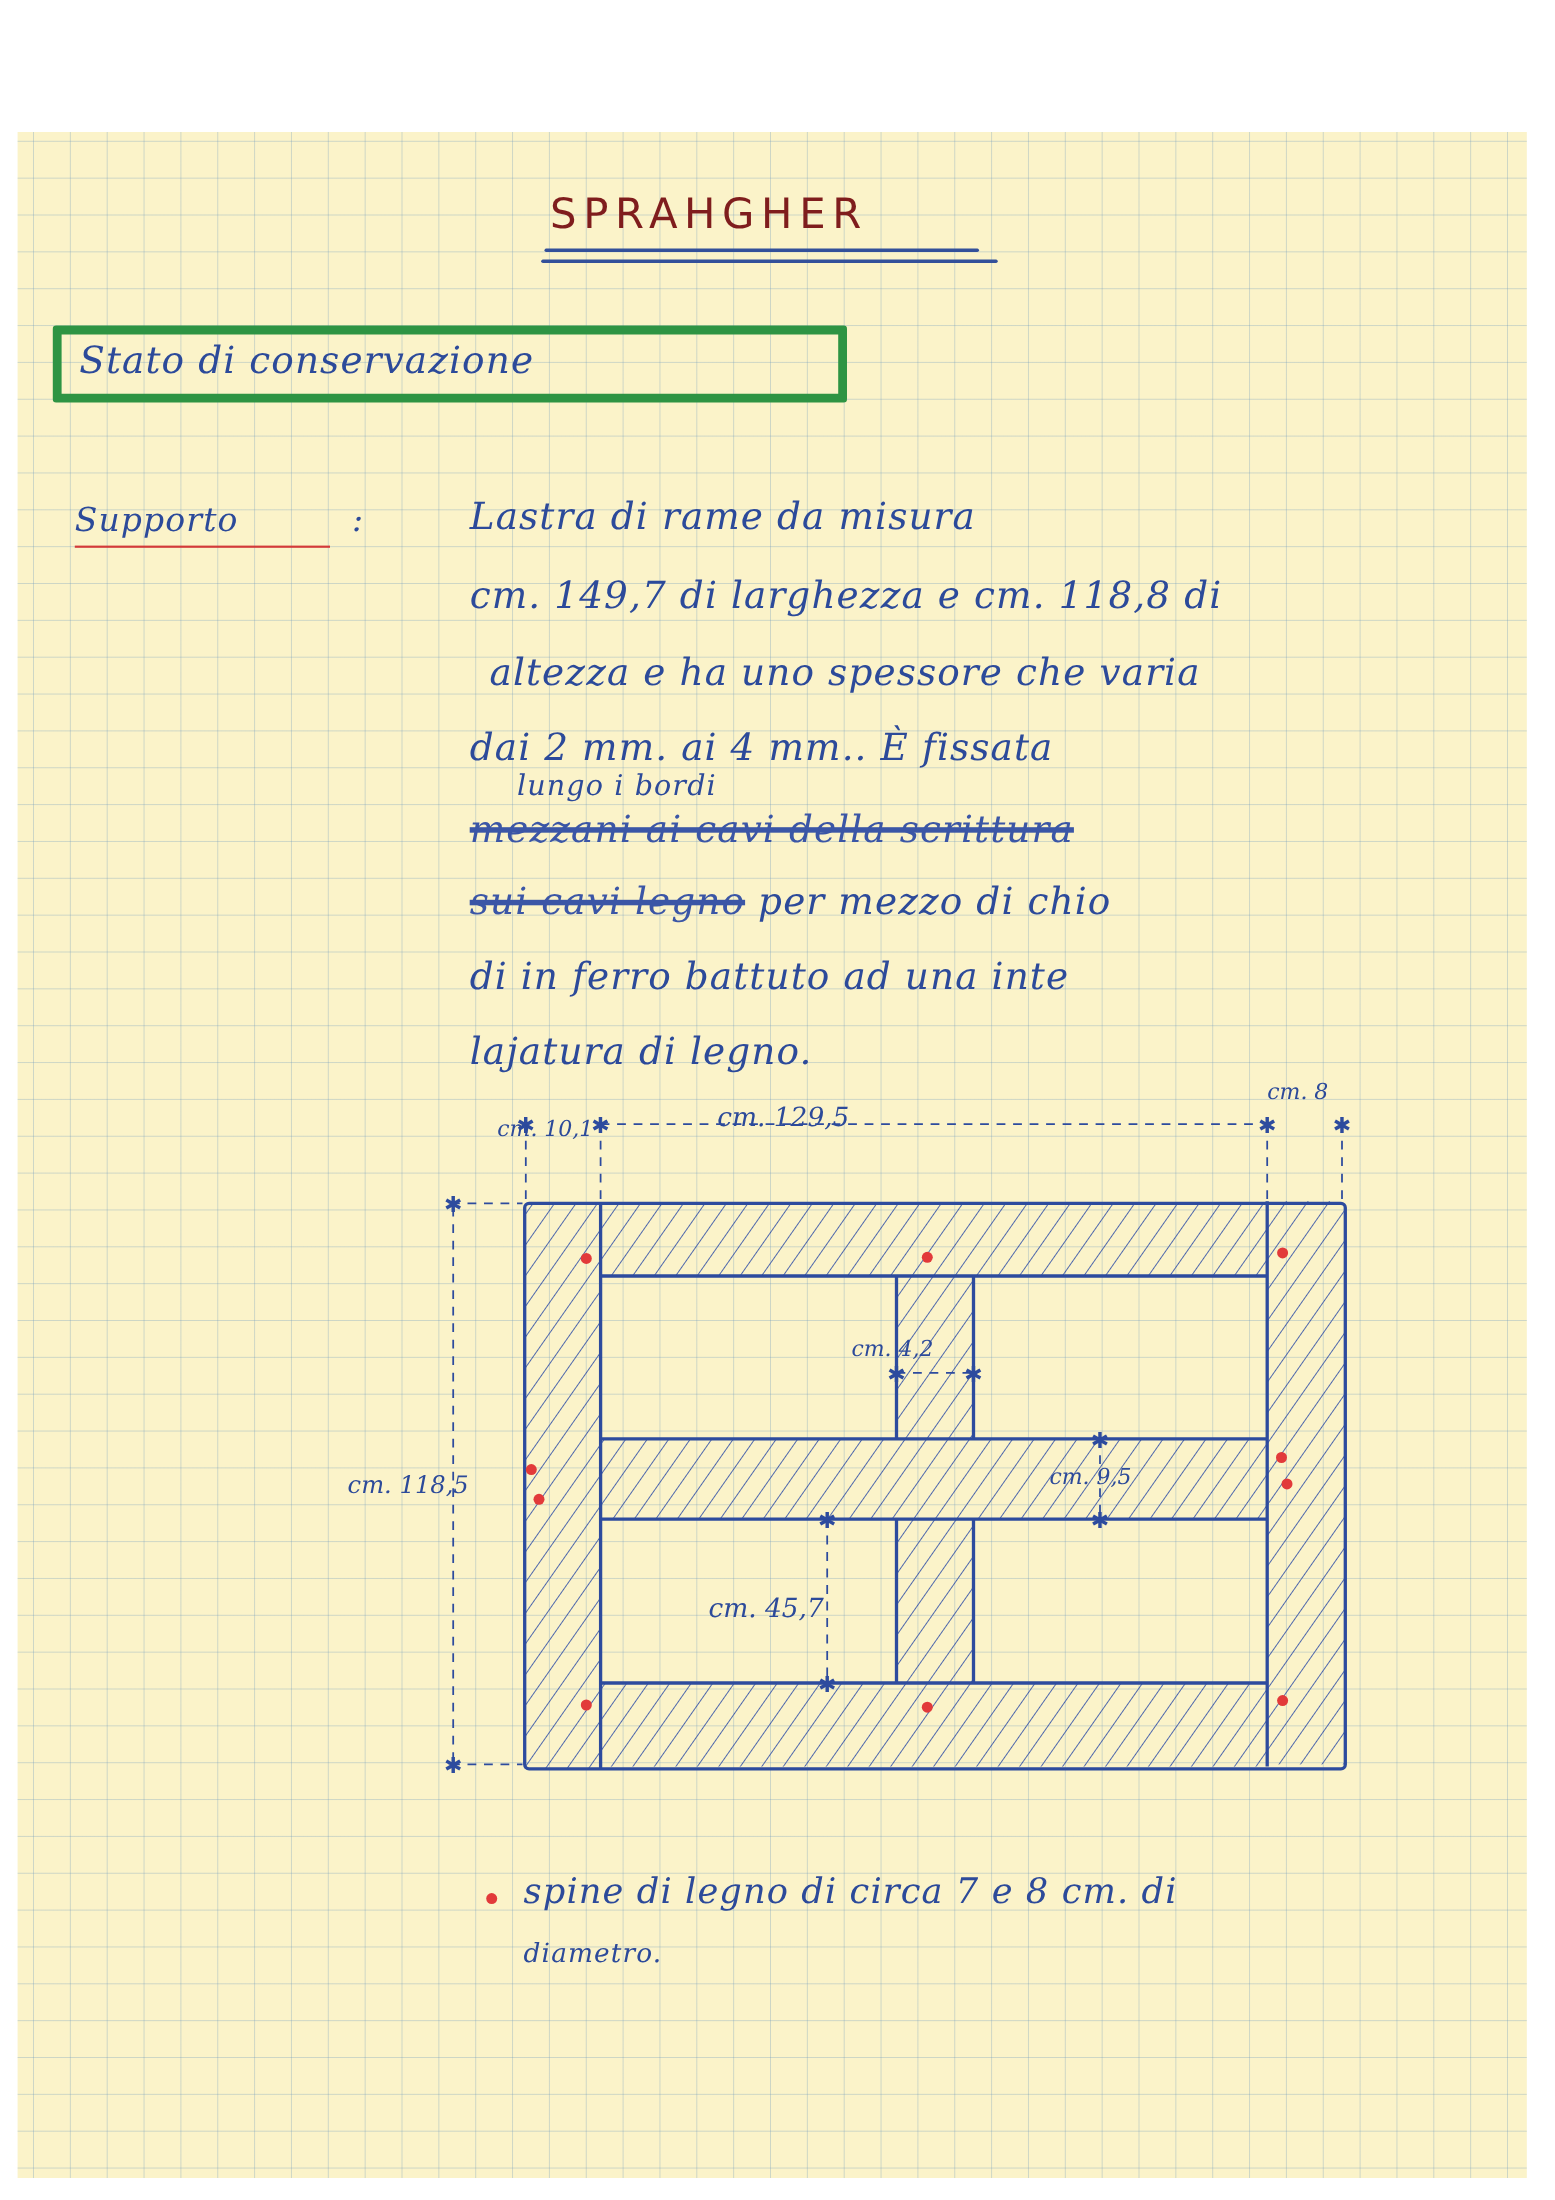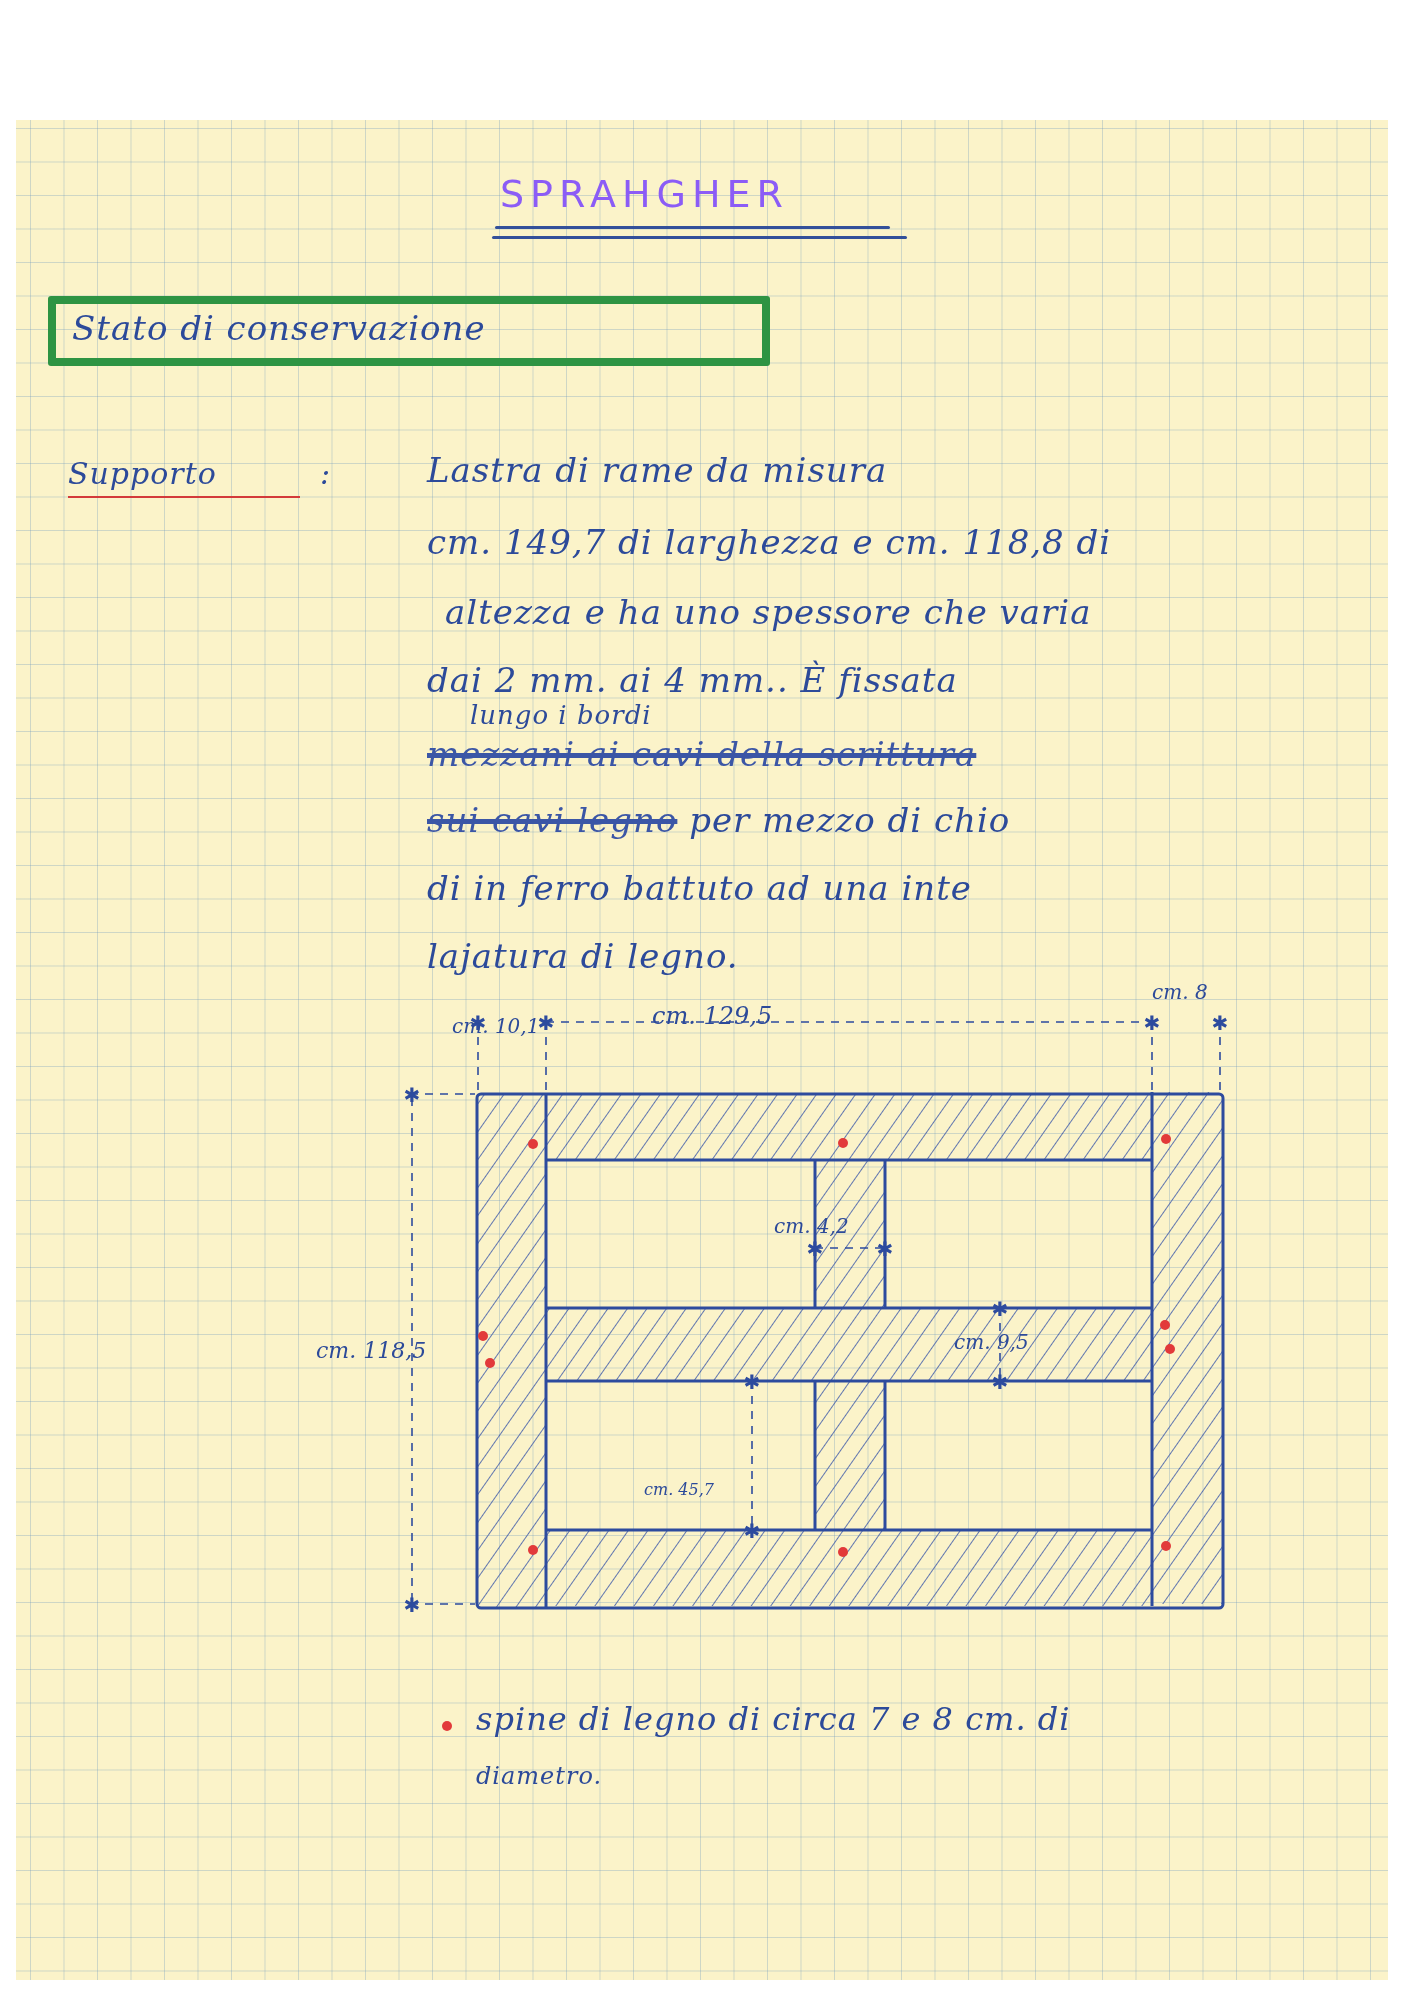--- a/index.html
+++ b/index.html
@@ -17,21 +17,21 @@
     background-size:33.5px 33.5px;
     background-position:14px 8px;
   }
   .hw {
     position:absolute; color:#2c4a9a;
     font-family:"DejaVu Serif", serif; font-style:italic;
     white-space:nowrap; letter-spacing:1px;
   }
   .title {
     position:absolute; left:500px; top:172px; font-size:38px;
-    color:#8b5cf6; letter-spacing:6px;
+    color:#7f1d1d; letter-spacing:6px;
     font-family:"DejaVu Sans", sans-serif; font-weight:normal;
   }
   .title-ul1 { position:absolute; left:495px; top:226px; width:395px; height:3px; background:#33509a; border-radius:2px; }
   .title-ul2 { position:absolute; left:492px; top:236px; width:415px; height:3px; background:#33509a; border-radius:2px; }
   .section-box {
     position:absolute; left:48px; top:296px; width:722px; height:70px;
     border:8px solid #2e9443; border-radius:3px; box-sizing:border-box;
   }
   .section-label { left:72px; top:308px; font-size:34px; }
   .label-supporto { left:68px; top:456px; font-size:30px; }
@@ -141,17 +141,17 @@
     <circle cx="1166" cy="1546" r="5"></circle>
   </g>
 </svg>
 
 <div class="dim-text" style="left:452px; top:985px;margin-top:29px;">cm. 10,1</div>
 <div class="dim-text" style="left:652px; top:1002px; font-size:24px;">cm. 129,5</div>
 <div class="dim-text" style="left:1152px; top:980px;">cm. 8</div>
 <div class="dim-text" style="left:316px; top:1338px; font-size:22px;">cm. 118,5</div>
 <div class="dim-text" style="left:774px; top:1214px;">cm. 4,2</div>
 <div class="dim-text" style="left:954px; top:1330px;">cm. 9,5</div>
-<div class="dim-text" style="left:644px; top:1448px; font-size:16px;margin-top:32px;">cm. 45,7</div>
+<div class="dim-text" style="left:644px; top:1448px; font-size:24px;">cm. 45,7</div>
 
 <div class="foot-dot" style="left:442px; top:1721px;"></div>
 <div class="hw" style="left:476px; top:1700px; font-size:32px;">spine di legno di circa 7 e 8 cm. di</div>
 <div class="hw" style="left:476px; top:1762px; font-size:24px;">diametro.</div>
 
 </body></html>

